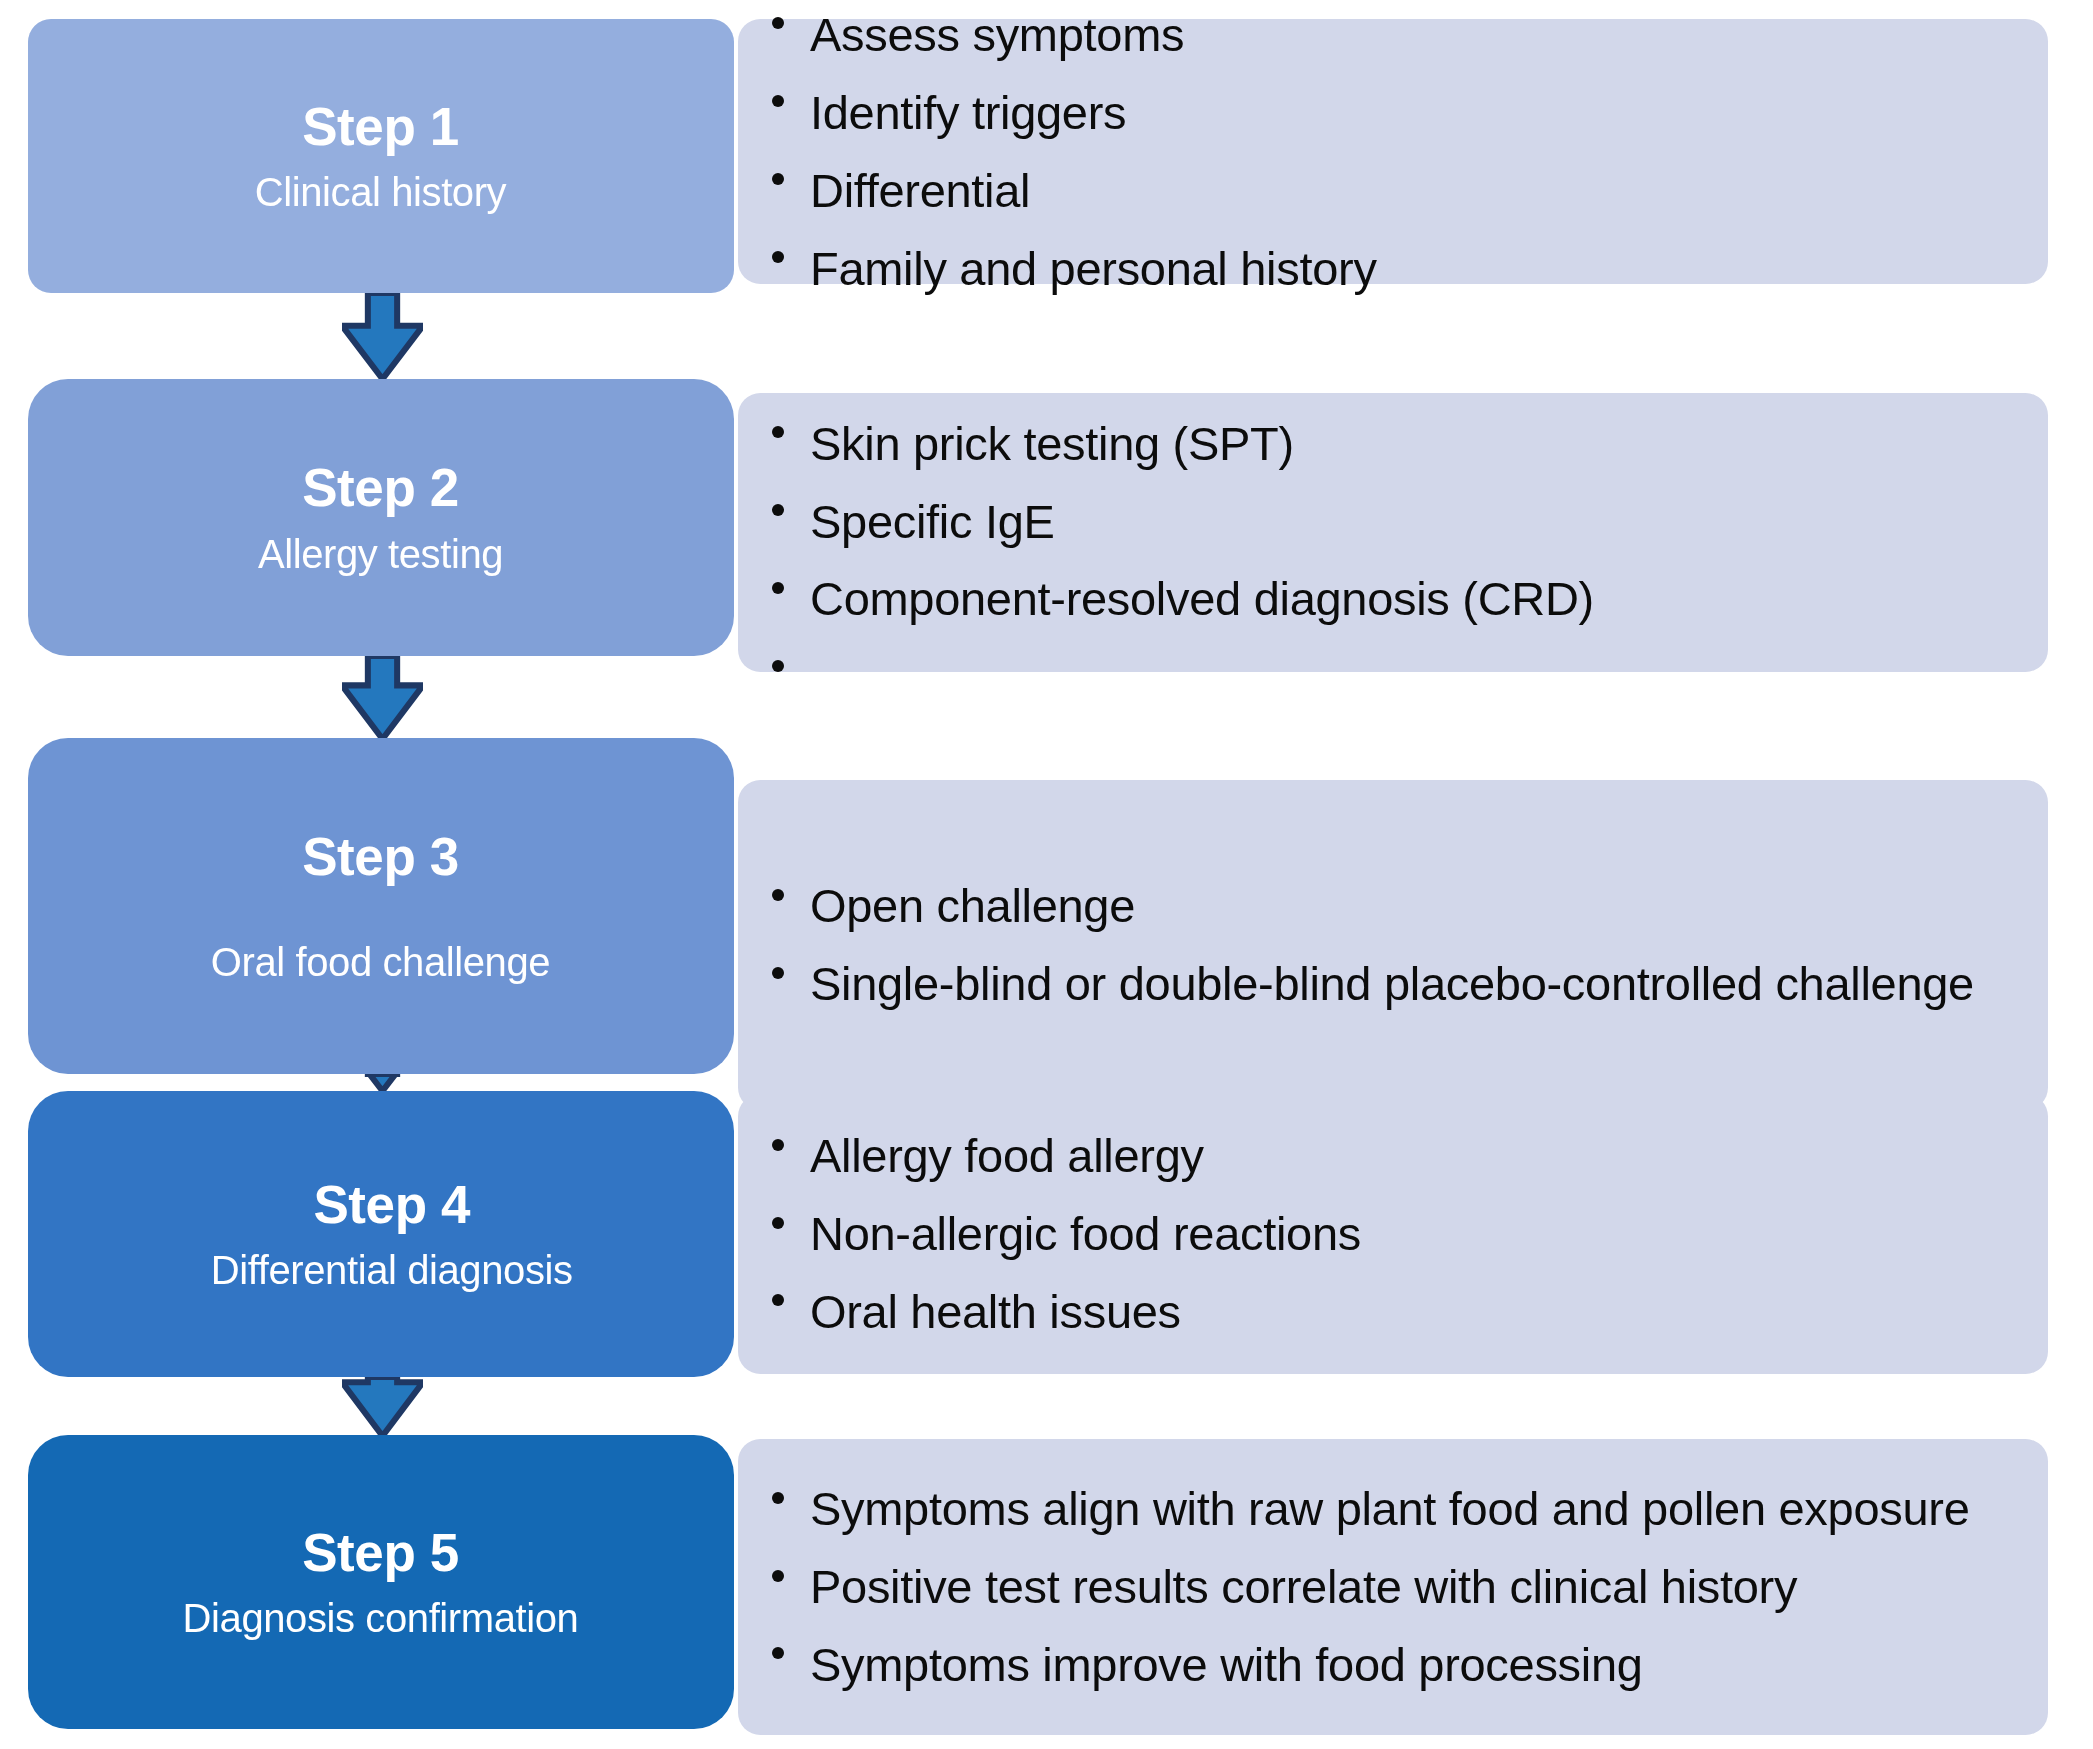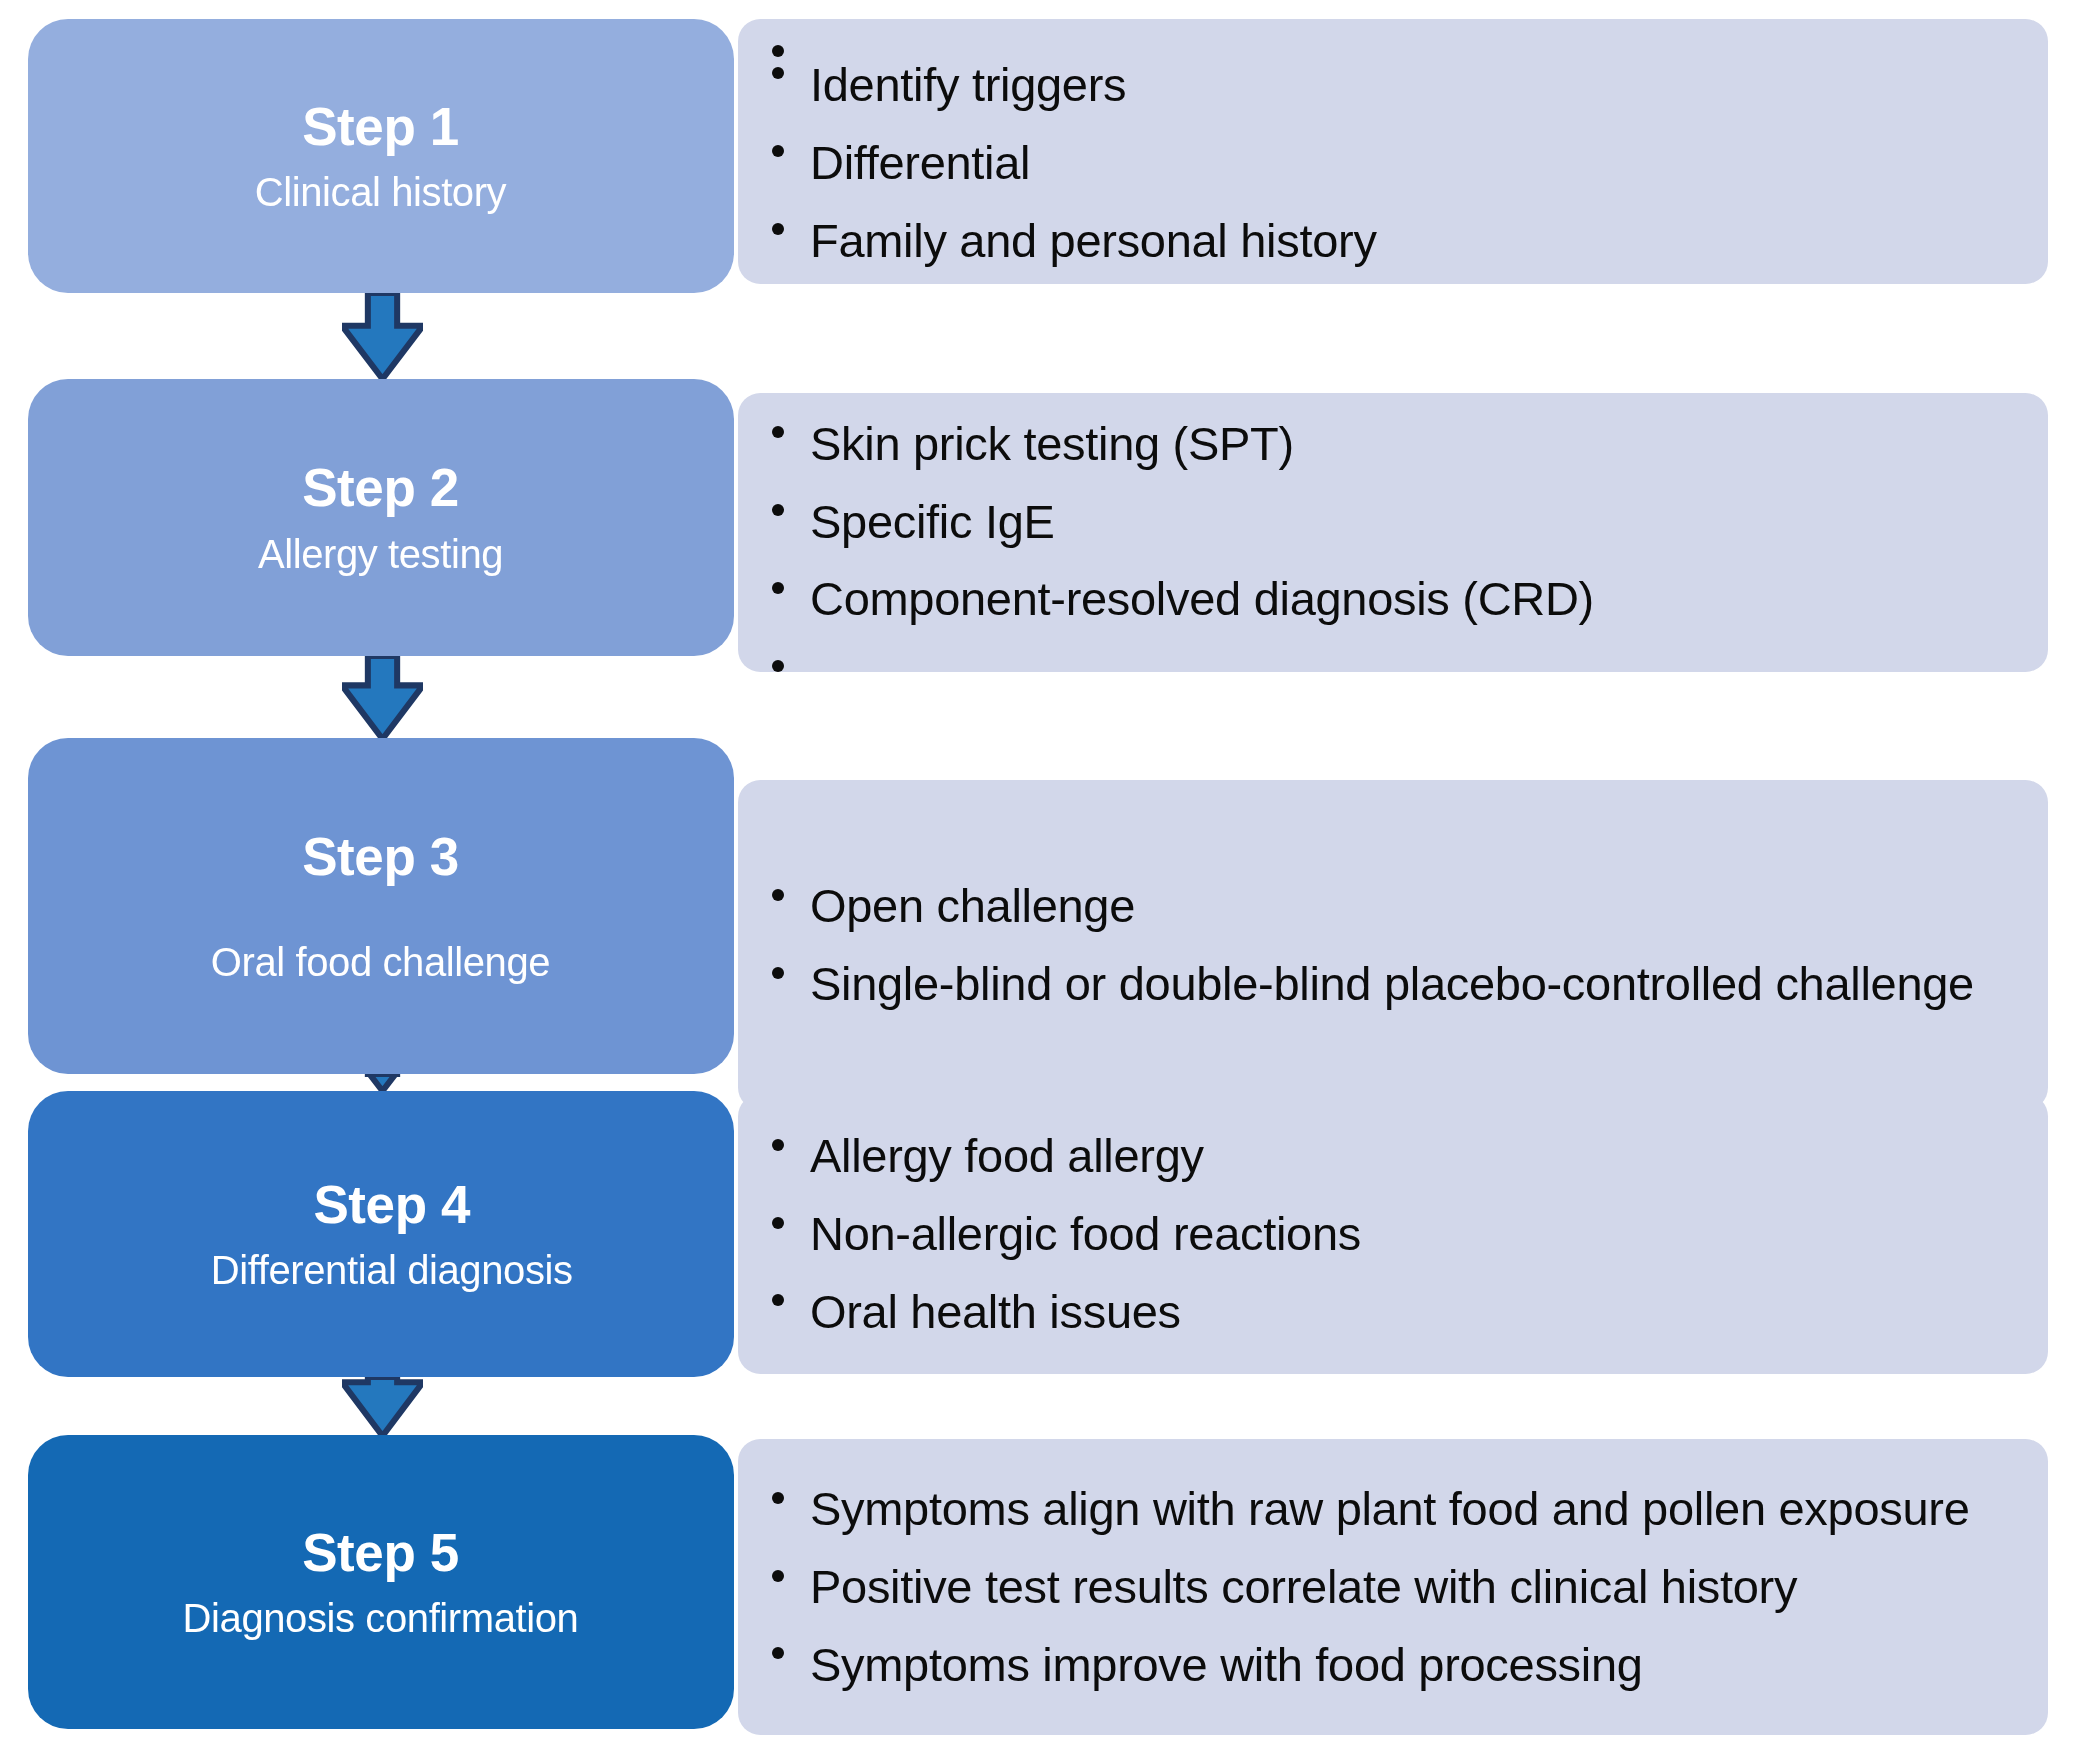--- a/index.html
+++ b/index.html
@@ -102,27 +102,27 @@
   .arrow-connector svg {
     display: block;
     width: 81px;
     height: 100%;
   }
 </style>
 </head>
 <body>
 
 <div id="flowchart">
-    <div class="step-box" style="top: 19px; height: 274px; background: rgb(148, 174, 222);">
+    <div class="step-box" style="top: 19px; height: 274px; background: rgb(148, 174, 222); border-radius: 23px;">
       <div class="step-title">Step 1</div>
       <div class="step-subtitle">Clinical history</div>
     </div>
     <div class="detail-panel" style="top: 19px; height: 265px; background: rgb(210, 215, 234);">
       <ul class="detail-list">
-        <li class="detail-item"><span class="detail-bullet"></span></li>
+        <li class="detail-item"><span class="detail-bullet"></span><span>Assess symptoms</span></li>
         <li class="detail-item"><span class="detail-bullet"></span><span>Identify triggers</span></li>
         <li class="detail-item"><span class="detail-bullet"></span><span>Differential</span></li>
         <li class="detail-item"><span class="detail-bullet"></span><span>Family and personal history</span></li>
       </ul>
     </div>
     <div class="arrow-connector" style="top: 293px; height: 86px;">
       <svg viewBox="0 0 94 100" preserveAspectRatio="none">
         <polygon points="30,0 64,0 64,38 94,38 47,100 0,38 30,38" fill="#2478be" stroke="#1f3864" stroke-width="7"></polygon>
       </svg>
     </div>

